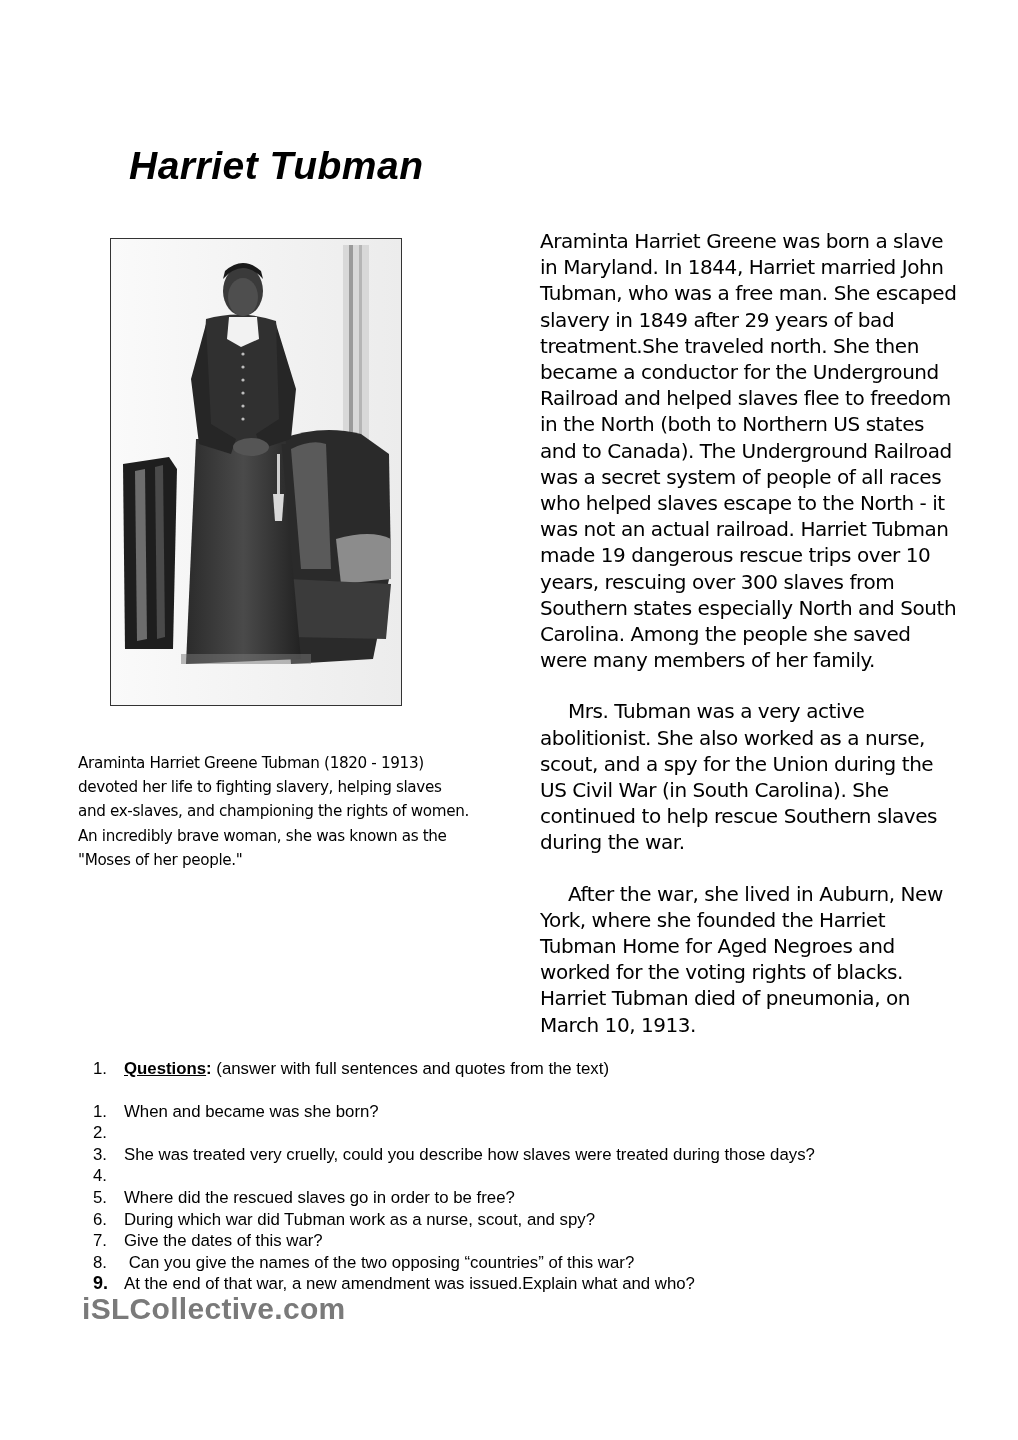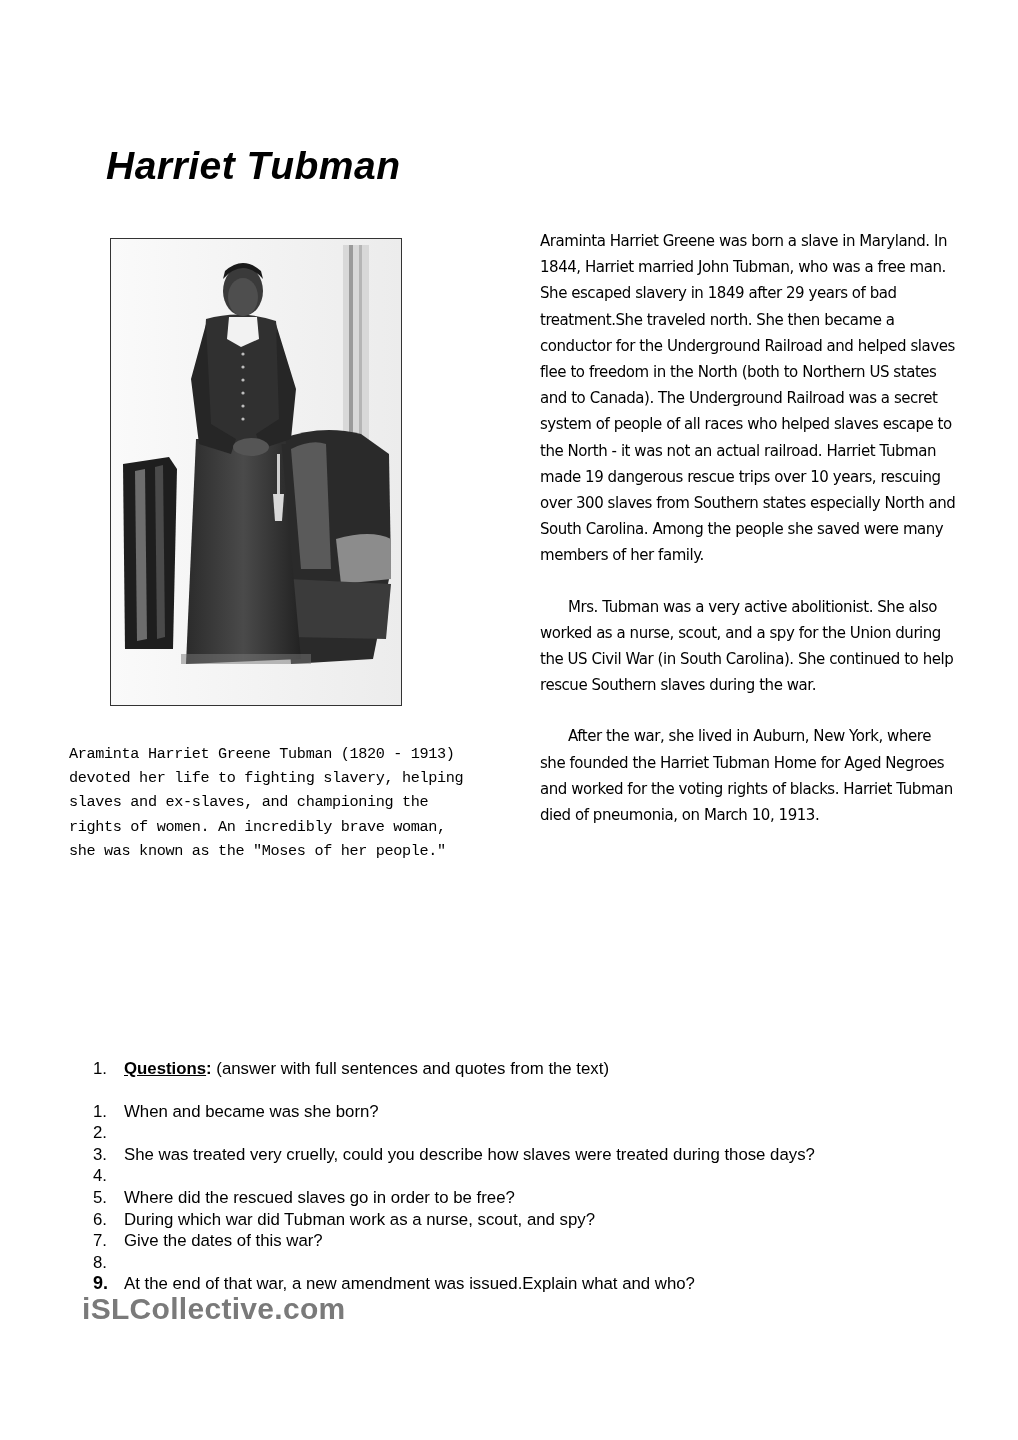--- a/index.html
+++ b/index.html
@@ -1,35 +1,35 @@
 <!DOCTYPE html>
 <html><head>
 <meta charset="utf-8">
 <style>
   html, body { margin: 0; padding: 0; background: #ffffff; }
   body { width: 1018px; height: 1440px; position: relative; overflow: hidden; color: #000; }
   .title {
-    position: absolute; left: 106px; top: 142px;
+    position: absolute; left: 129px; top: 142px;
     font-family: "Liberation Sans", sans-serif; font-weight: bold; font-style: italic;
     font-size: 39px; letter-spacing: 0.5px; margin: 0; line-height: 48px;
   }
   .photo-frame {
     position: absolute; left: 110px; top: 238px; width: 290px; height: 466px;
     border: 1.5px solid #333; background: #fff; overflow: hidden;
   }
   .photo-frame svg { display: block; width: 100%; height: 100%; }
   .caption {
     position: absolute; left: 62px; top: 735px; width: 425px;
     font-family: "DejaVu Sans", sans-serif; font-size: 15.2px; line-height: 24.2px;
     letter-spacing: -0.35px;
   }
-  .caption p { margin: 7px; font-family: Liberation Mono, monospace; }
+  .caption p { margin: 16px; }
   .bio {
     position: absolute; left: 540px; top: 228px; width: 420px;
-    font-family: "DejaVu Sans", sans-serif; font-size: 15px; line-height: 26.2px;
+    font-family: "DejaVu Sans", sans-serif; font-size: 20px; line-height: 26.2px;
     letter-spacing: -0.45px;
   }
   .bio p { margin: 0 0 25px 0; }
   .bio p.indent { text-indent: 28px; }
   .questions {
     position: absolute; left: 93px; top: 1058px; width: 860px;
     font-family: "Liberation Sans", sans-serif; font-size: 16.8px; line-height: 21.6px;
   }
   .q-header { display: flex; margin-bottom: 21px; }
   .q-num { width: 31px; flex-shrink: 0; }
@@ -147,20 +147,21 @@
     <li>
         <span class="q-num">6.</span>
         <span>During which war did Tubman work as a nurse, scout, and spy?</span>
       </li>
     <li>
         <span class="q-num">7.</span>
         <span>Give the dates of this war?</span>
       </li>
     <li>
         <span class="q-num">8.</span>
+        <span style="white-space:pre"> Can you give the names of the two opposing “countries” of this war?</span>
       </li>
     <li class="big">
         <span class="q-num">9.</span>
         <span>At the end of that war, a new amendment was issued.Explain what and who?</span>
       </li>
   </ol>
 </div>
 
 <div class="watermark">iSLCollective.com</div>
 

